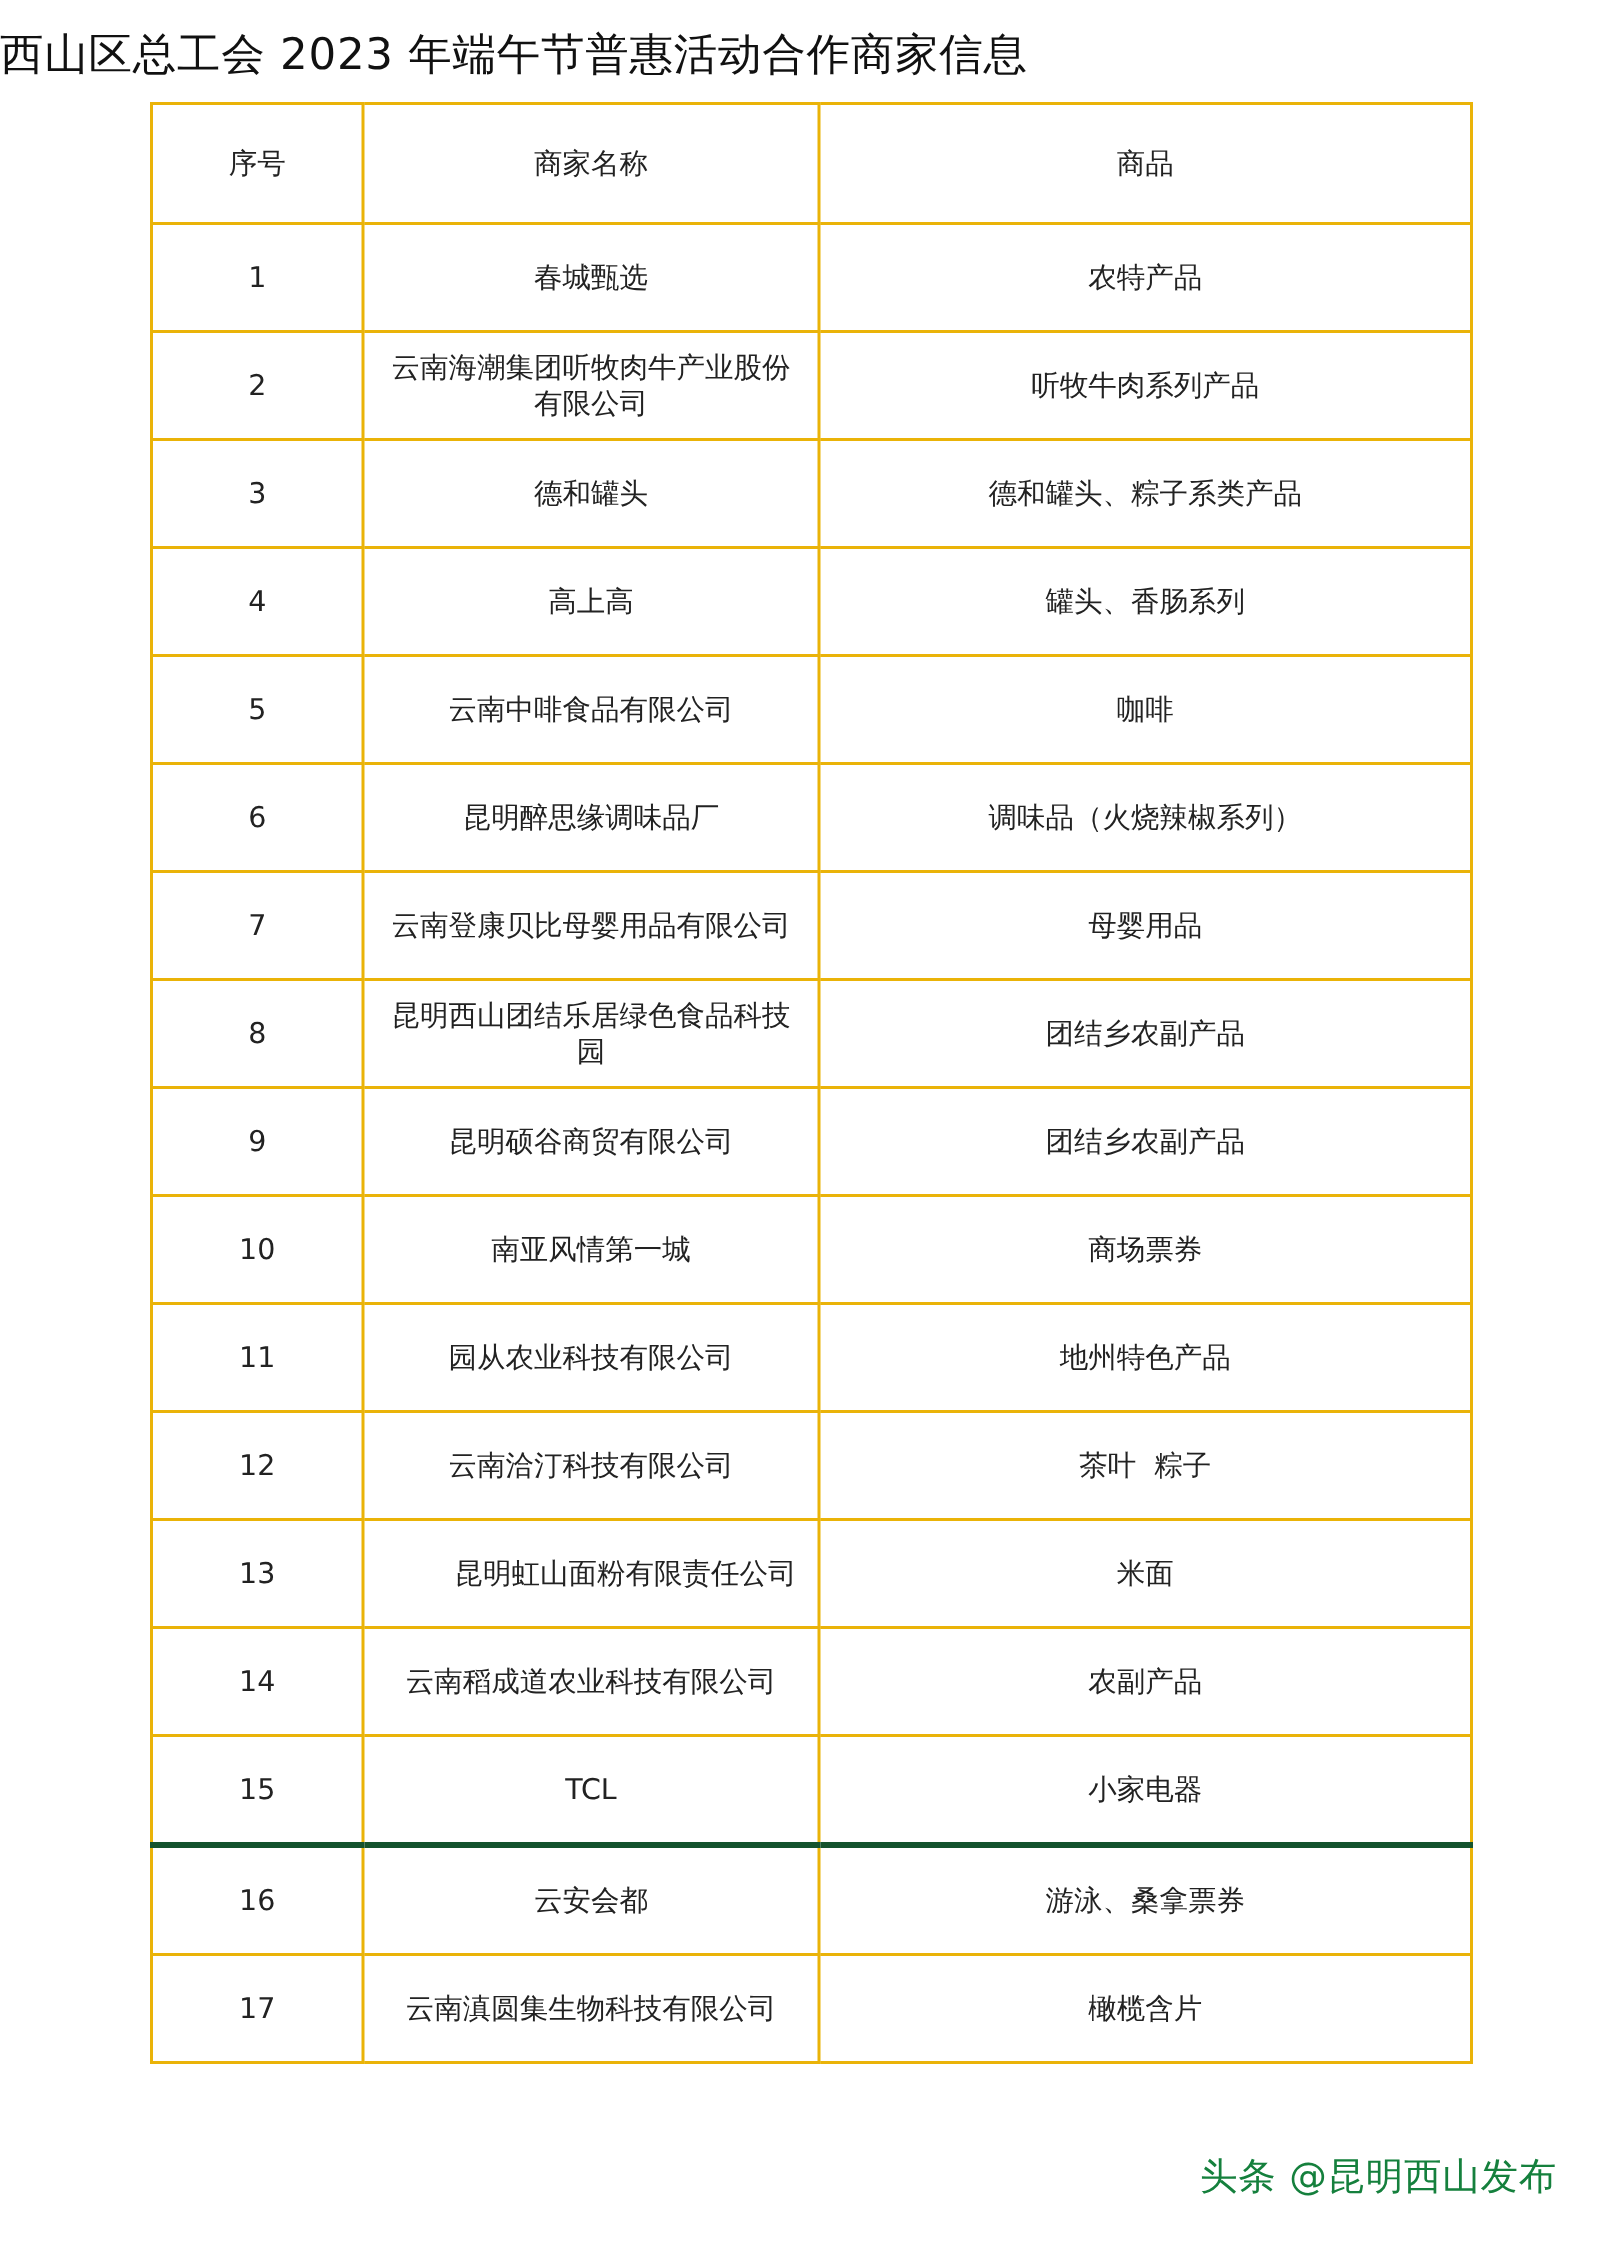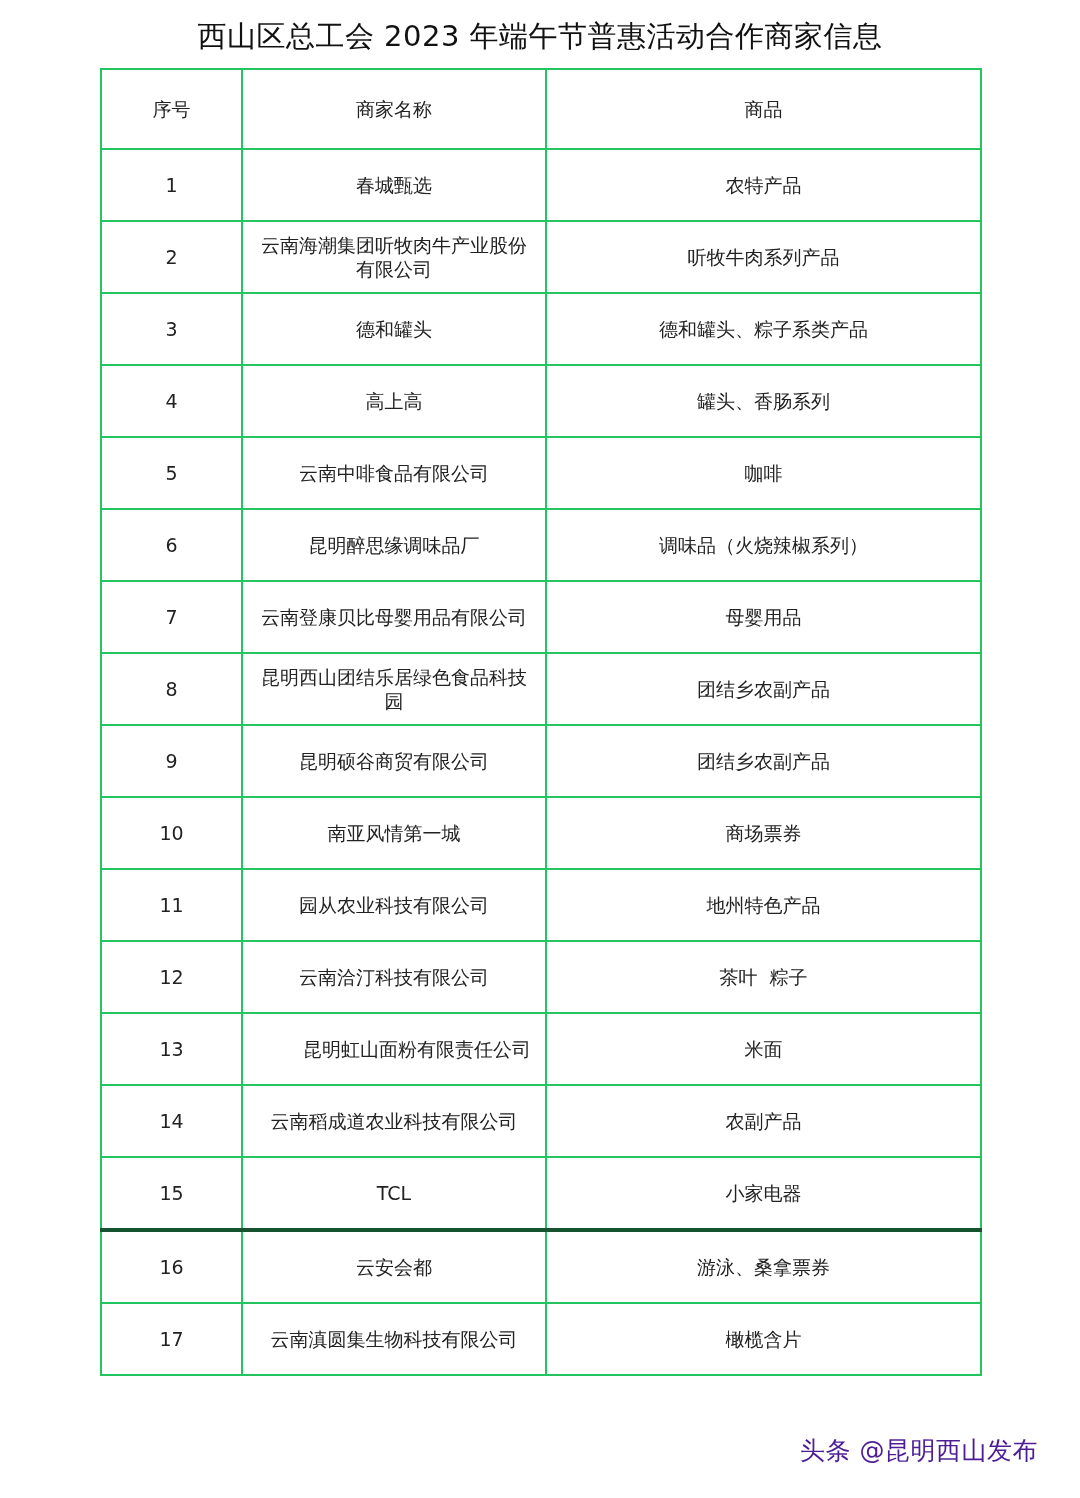--- a/index.html
+++ b/index.html
@@ -13,41 +13,40 @@
       position: relative;
       overflow: hidden;
       font-family: "DejaVu Sans", "Liberation Sans", sans-serif;
       color: #1a1a1a;
     }
     .doc-title {
       position: absolute;
       left: 0;
       top: 14px;
       width: 1080px;
-      text-align: center;
       font-size: 29px;
       line-height: 44px;
       color: #111;
       letter-spacing: 0.5px;
     }
     .merchant-table {
       position: absolute;
       left: 100px;
       top: 68px;
       width: 880px;
       border-collapse: collapse;
       table-layout: fixed;
       border: 2px solid #222;
     }
     .merchant-table col.c-no { width: 141px; }
     .merchant-table col.c-name { width: 304px; }
     .merchant-table col.c-goods { width: 435px; }
     .merchant-table th,
     .merchant-table td {
-      border: 2px solid #22c55e;
+      border: 2px solid #eab308;
       text-align: center;
       vertical-align: middle;
       font-weight: normal;
       font-size: 19px;
       line-height: 24px;
       color: #222;
       padding: 0 18px;
     }
     .merchant-table thead th {
       height: 78px;
@@ -60,21 +59,21 @@
     }
     .merchant-table td.name-cell {
       padding: 0 10px;
     }
     .watermark {
       position: absolute;
       left: 800px;
       top: 1433px;
       font-size: 25px;
       line-height: 36px;
-      color: #4c1d95;
+      color: #15803d;
       white-space: nowrap;
       text-shadow: 0 0 2px #fff, 0 0 2px #fff, 1px 1px 0 #fff, -1px -1px 0 #fff;
       letter-spacing: 0.5px;
     }
   </style>
 </head>
 <body>
 
 <div class="doc-title">西山区总工会 2023 年端午节普惠活动合作商家信息</div>
 

